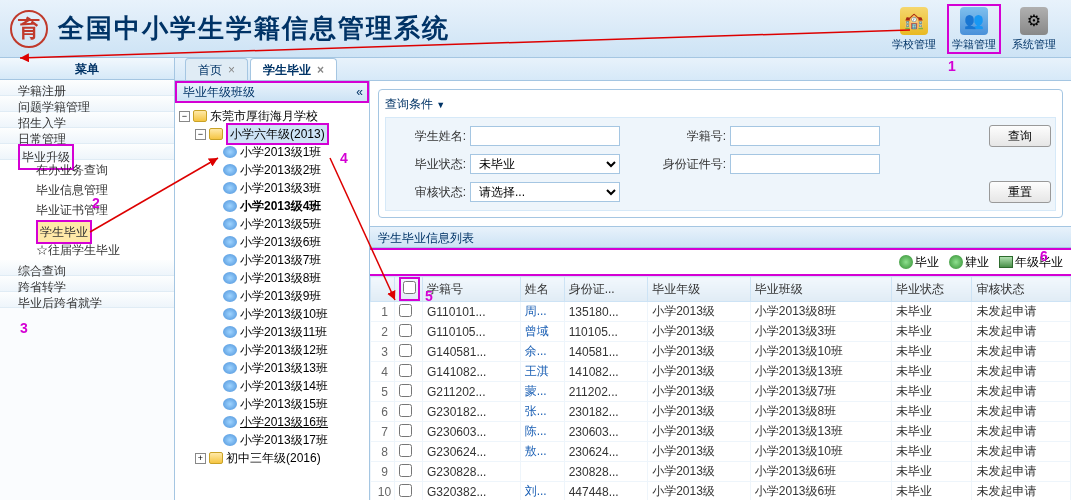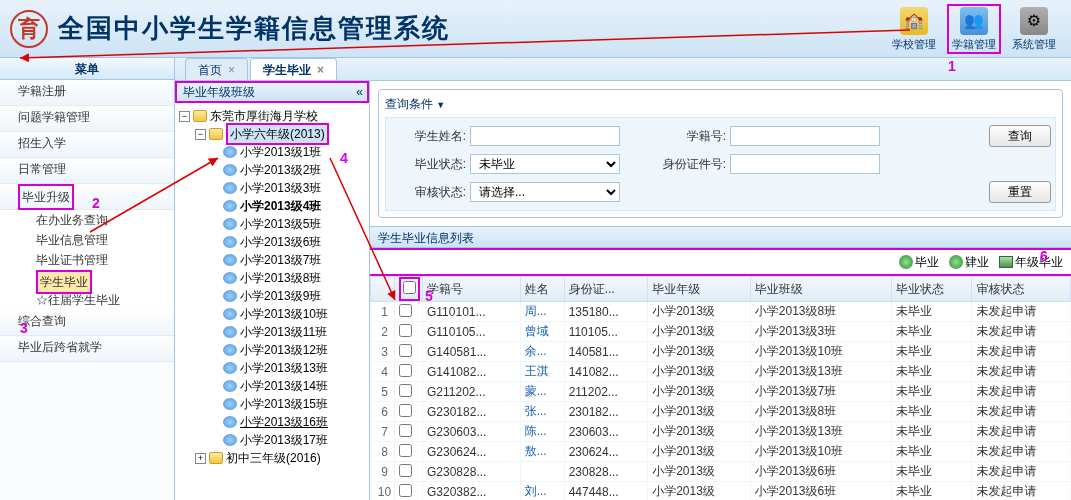--- a/index.html
+++ b/index.html
@@ -11,21 +11,21 @@
 .header-btn{width:54px;height:50px;display:flex;flex-direction:column;align-items:center;justify-content:center;cursor:pointer;border:2px solid transparent}
 .header-btn.hl{border:2px solid #d400d4}
 .header-btn .ic{width:28px;height:28px;background:#ddd;border-radius:4px;margin-bottom:2px;display:flex;align-items:center;justify-content:center;font-size:16px}
 .header-btn .ic.school{background:linear-gradient(#f5d76e,#e8b923)}
 .header-btn .ic.student{background:linear-gradient(#7ec0ee,#4a90d9)}
 .header-btn .ic.system{background:linear-gradient(#b0b0b0,#888)}
 .header-btn span{font-size:11px;color:#036}
 .main{display:flex;height:442px}
 .sidebar{width:175px;border-right:1px solid #a5c6e2;background:#fafcfe;overflow:hidden}
 .menu-title{height:22px;background:linear-gradient(#f2f8fd,#d6e9f8);border-bottom:1px solid #a5c6e2;text-align:center;line-height:22px;color:#036;font-weight:bold;font-size:12px}
-.menu-item{height:26px;line-height:22px;padding-left:18px;border-bottom:1px solid #e0ecf5;background:linear-gradient(#fdfefe,#eef5fb);cursor:pointer;color:#333}
+.menu-item{height:16px;line-height:22px;padding-left:18px;border-bottom:1px solid #e0ecf5;background:linear-gradient(#fdfefe,#eef5fb);cursor:pointer;color:#333}
 .menu-sub{height:20px;line-height:20px;padding-left:36px;cursor:pointer;color:#333;background:#fff}
 .hl-box{border:2px solid #d400d4;display:inline-block;padding:0 2px}
 .content{flex:1;display:flex;flex-direction:column}
 .tabs{height:26px;background:linear-gradient(#e8f2fb,#d6e9f8);border-bottom:1px solid #a5c6e2;display:flex;align-items:flex-end;padding-left:10px}
 .tab{height:22px;padding:0 12px;background:#e0ecf5;border:1px solid #a5c6e2;border-bottom:none;border-radius:4px 4px 0 0;margin-right:2px;line-height:22px;cursor:pointer;color:#036}
 .tab.active{background:#fff;font-weight:bold}
 .tab .x{margin-left:6px;color:#888}
 .workspace{flex:1;display:flex}
 .tree-panel{width:195px;border-right:1px solid #a5c6e2;display:flex;flex-direction:column}
 .panel-title{height:22px;background:linear-gradient(#e8f2fb,#cde3f5);border-bottom:1px solid #a5c6e2;padding-left:6px;line-height:22px;color:#036;display:flex;align-items:center}
@@ -92,20 +92,21 @@
     <div class="menu-item">问题学籍管理</div>
     <div class="menu-item">招生入学</div>
     <div class="menu-item">日常管理</div>
     <div class="menu-item"><span class="hl-box">毕业升级</span></div>
     <div class="menu-sub">在办业务查询</div>
     <div class="menu-sub">毕业信息管理</div>
     <div class="menu-sub">毕业证书管理</div>
     <div class="menu-sub"><span class="hl-box" style="background:#ffe9a8">学生毕业</span></div>
     <div class="menu-sub">☆往届学生毕业</div>
     <div class="menu-item">综合查询</div>
+    <div class="menu-item">跨省转学</div>
     <div class="menu-item">毕业后跨省就学</div>
   </div>
 
   <div class="content">
     <div class="tabs">
       <div class="tab"><span>首页</span><span class="x">×</span></div>
       <div class="tab active"><span>学生毕业</span><span class="x">×</span></div>
     </div>
     <div class="workspace">
       <div class="tree-panel">

